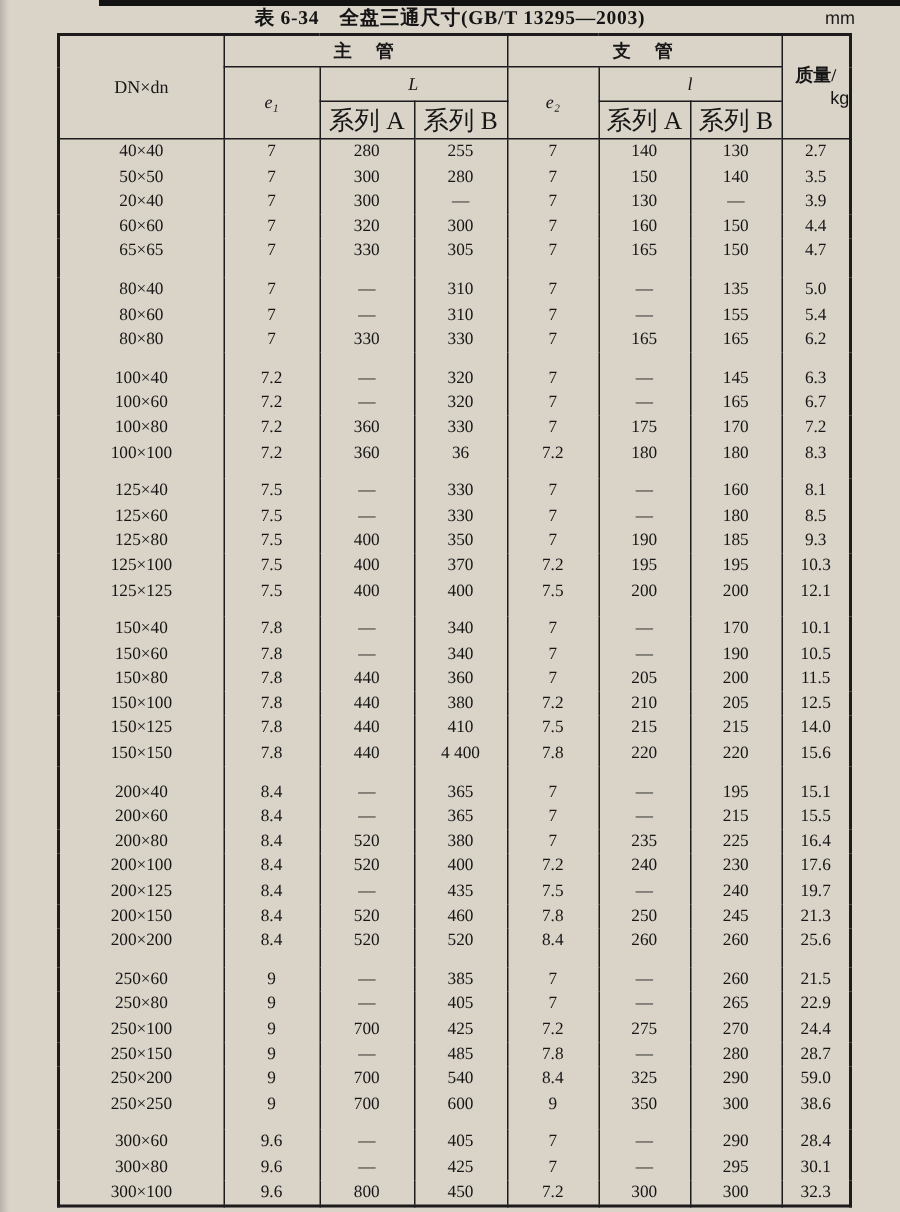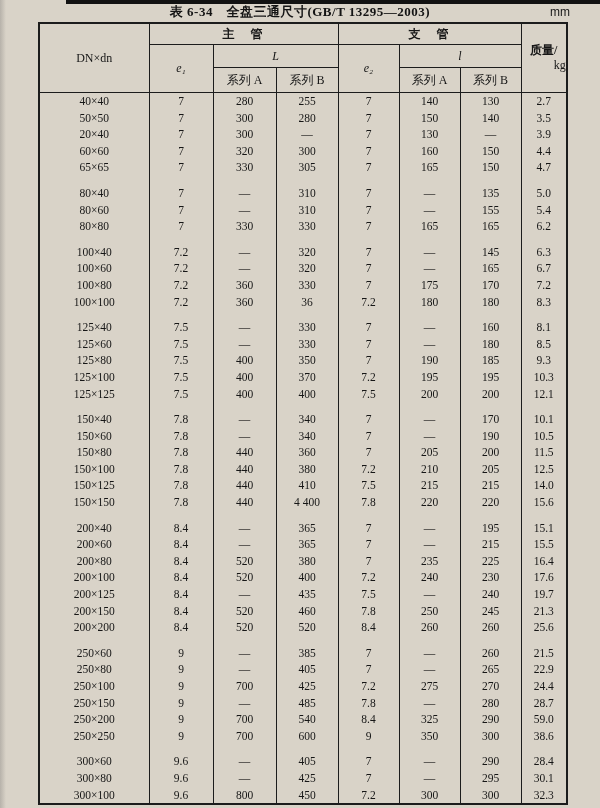--- a/index.html
+++ b/index.html
@@ -31,24 +31,24 @@
     border:2px solid #1c1c1c;
     font-size:11.5px;color:#161616;
   }
   table.dim th{
     border:1.2px solid #1c1c1c;
     font-weight:normal;padding:0;text-align:center;vertical-align:middle;
     font-size:12px;
   }
   table.dim thead tr.h1 th{height:20px;font-weight:bold;letter-spacing:2px;}
   table.dim thead tr.h2 th{height:22px;}
-  table.dim thead tr.h3 th{height:24px;font-size:12px;letter-spacing:0;}
+  table.dim thead tr.h3 th{height:24px;font-size:17px;letter-spacing:0;}
   th.dn-header{font-weight:normal !important;letter-spacing:0 !important;font-size:12px;}
   th.mass-header{font-weight:bold !important;letter-spacing:0 !important;font-size:11.5px;line-height:15px;}
-  th.mass-header .kg{font-weight:normal;font-family:Liberation Serif, serif;padding-left:32px;}
+  th.mass-header .kg{font-weight:normal;font-family:Liberation Sans, sans-serif;padding-left:32px;}
   .var{font-family:"Liberation Serif", serif;font-style:italic;font-weight:normal !important;letter-spacing:0 !important;font-size:12.5px;}
   table.dim tbody td{
     border-left:1.2px solid #1c1c1c;border-right:1.2px solid #1c1c1c;
     border-top:none;border-bottom:none;
     padding:0;text-align:center;vertical-align:middle;
     height:16.6px;line-height:16.6px;font-size:11.5px;white-space:nowrap;
   }
   table.dim tbody tr.spacer td{height:9px;line-height:9px;}
 </style>
 </head>

